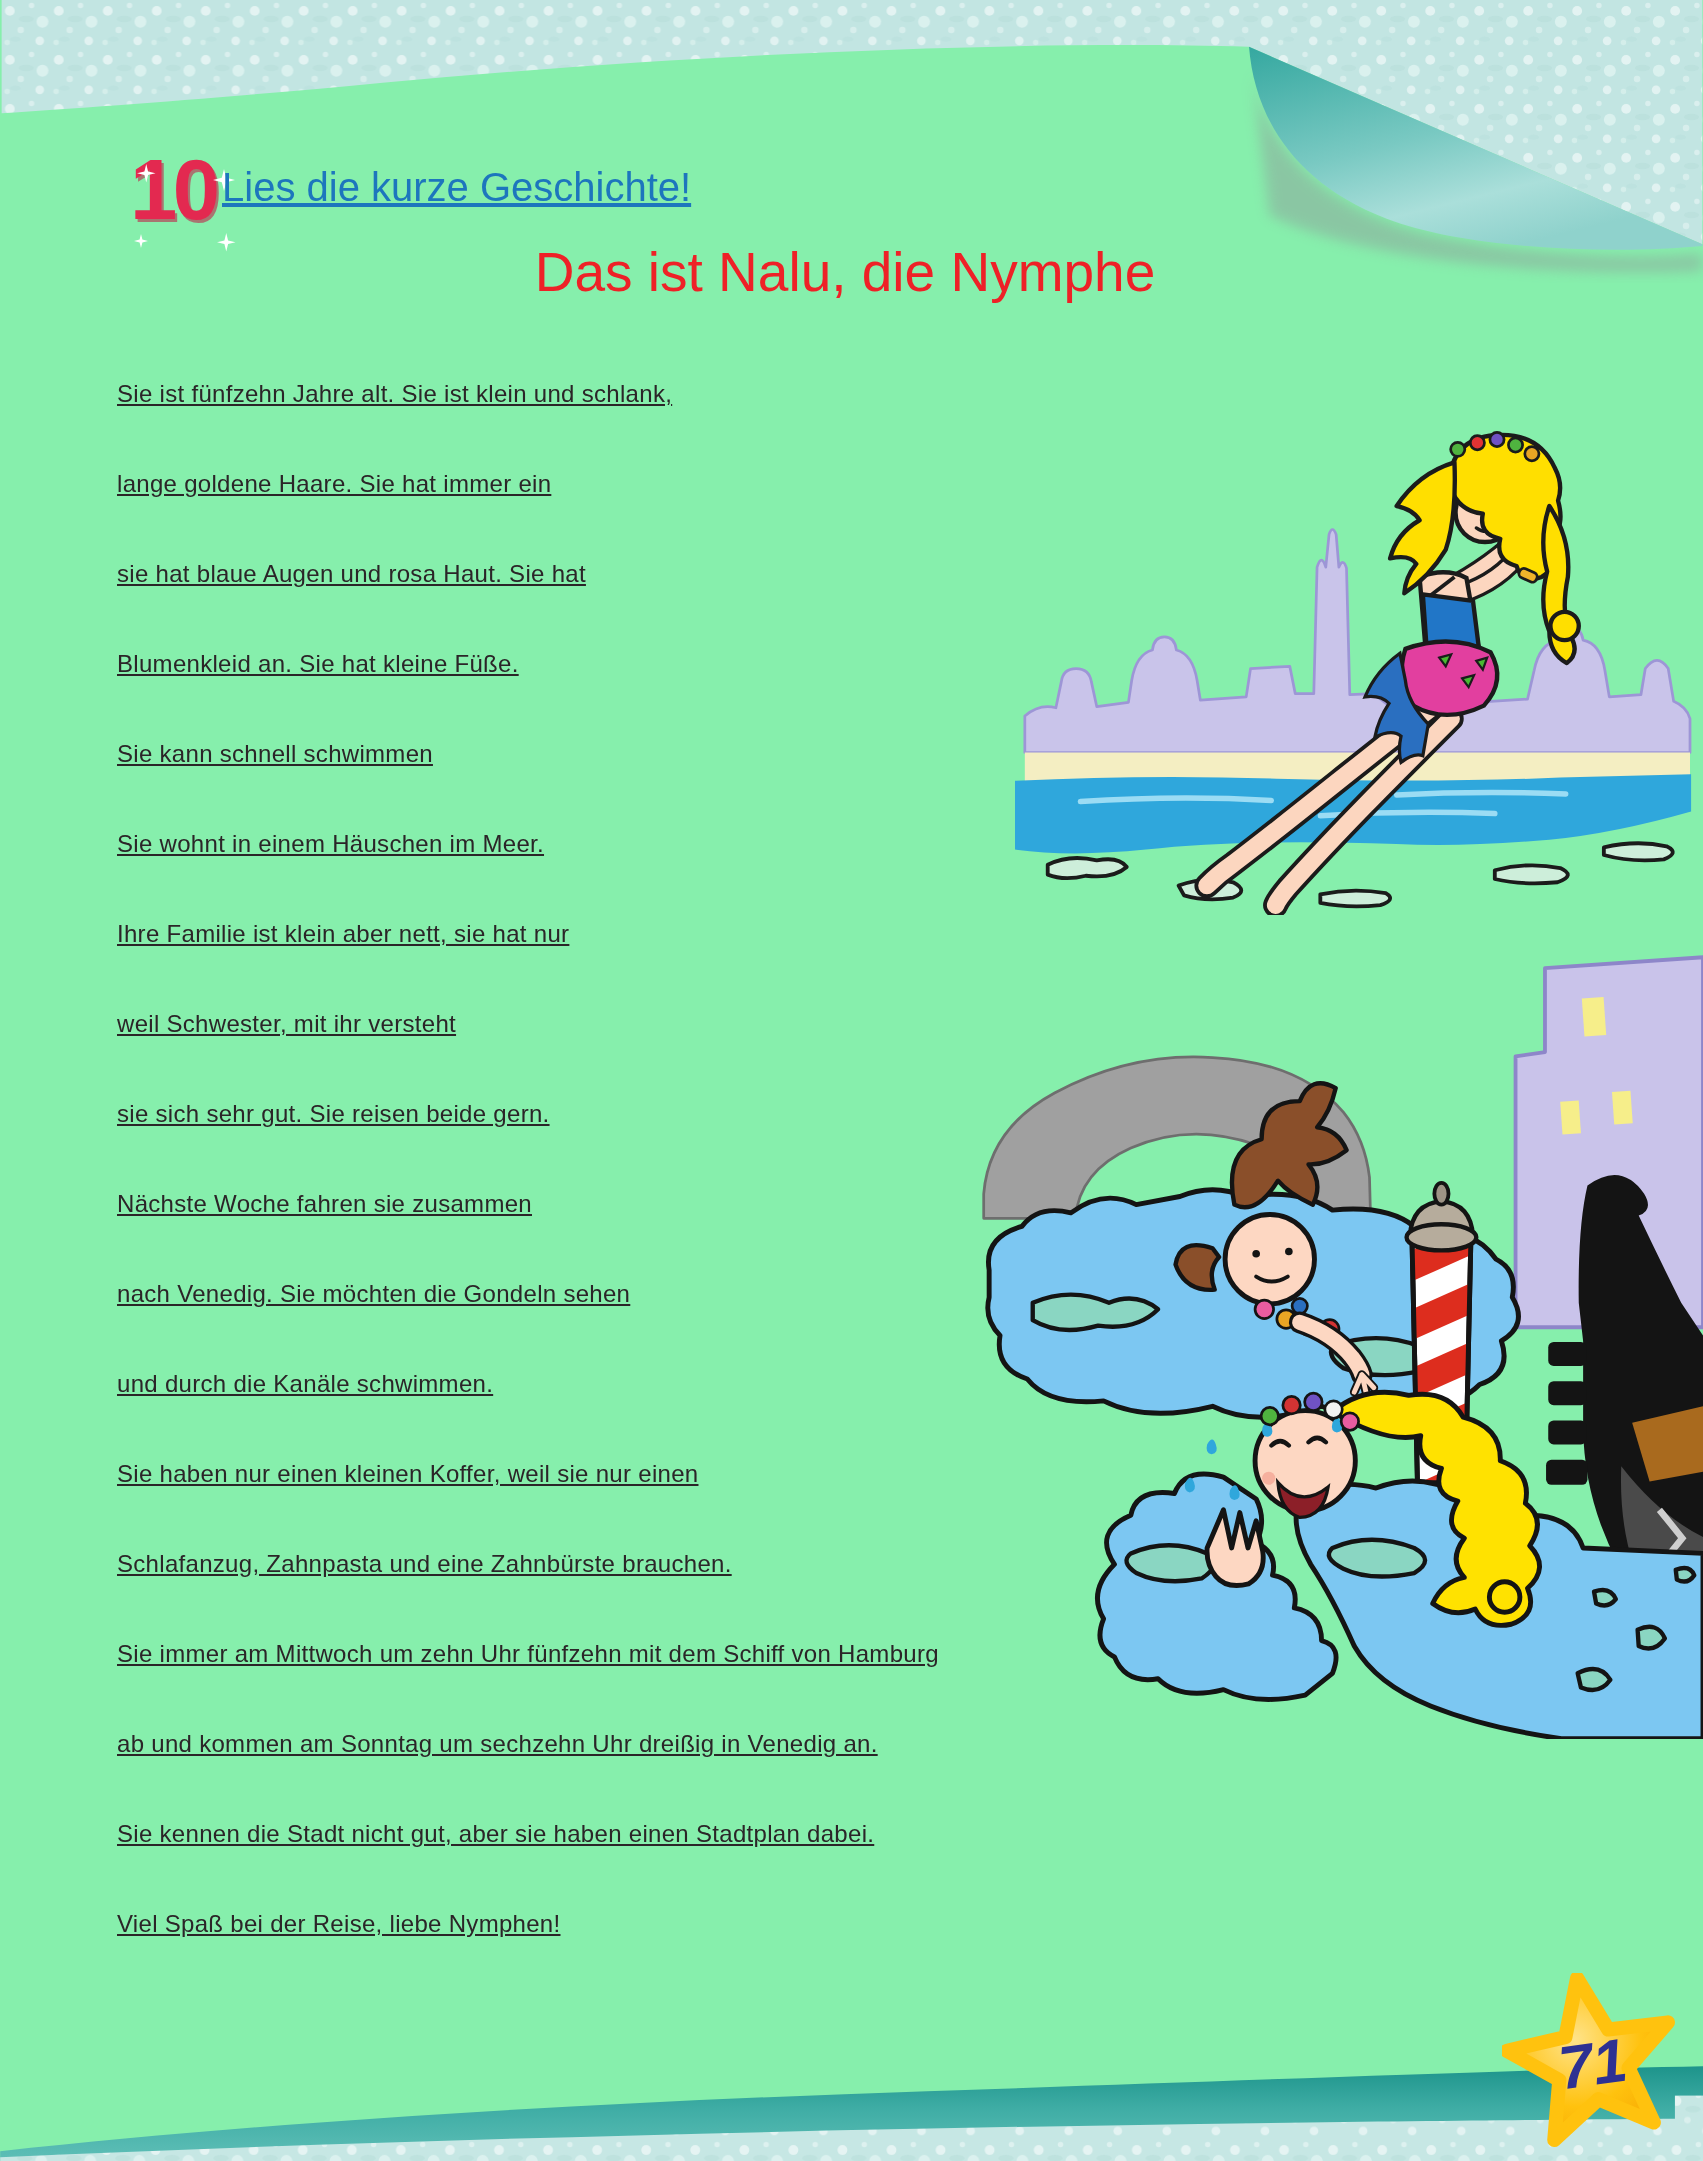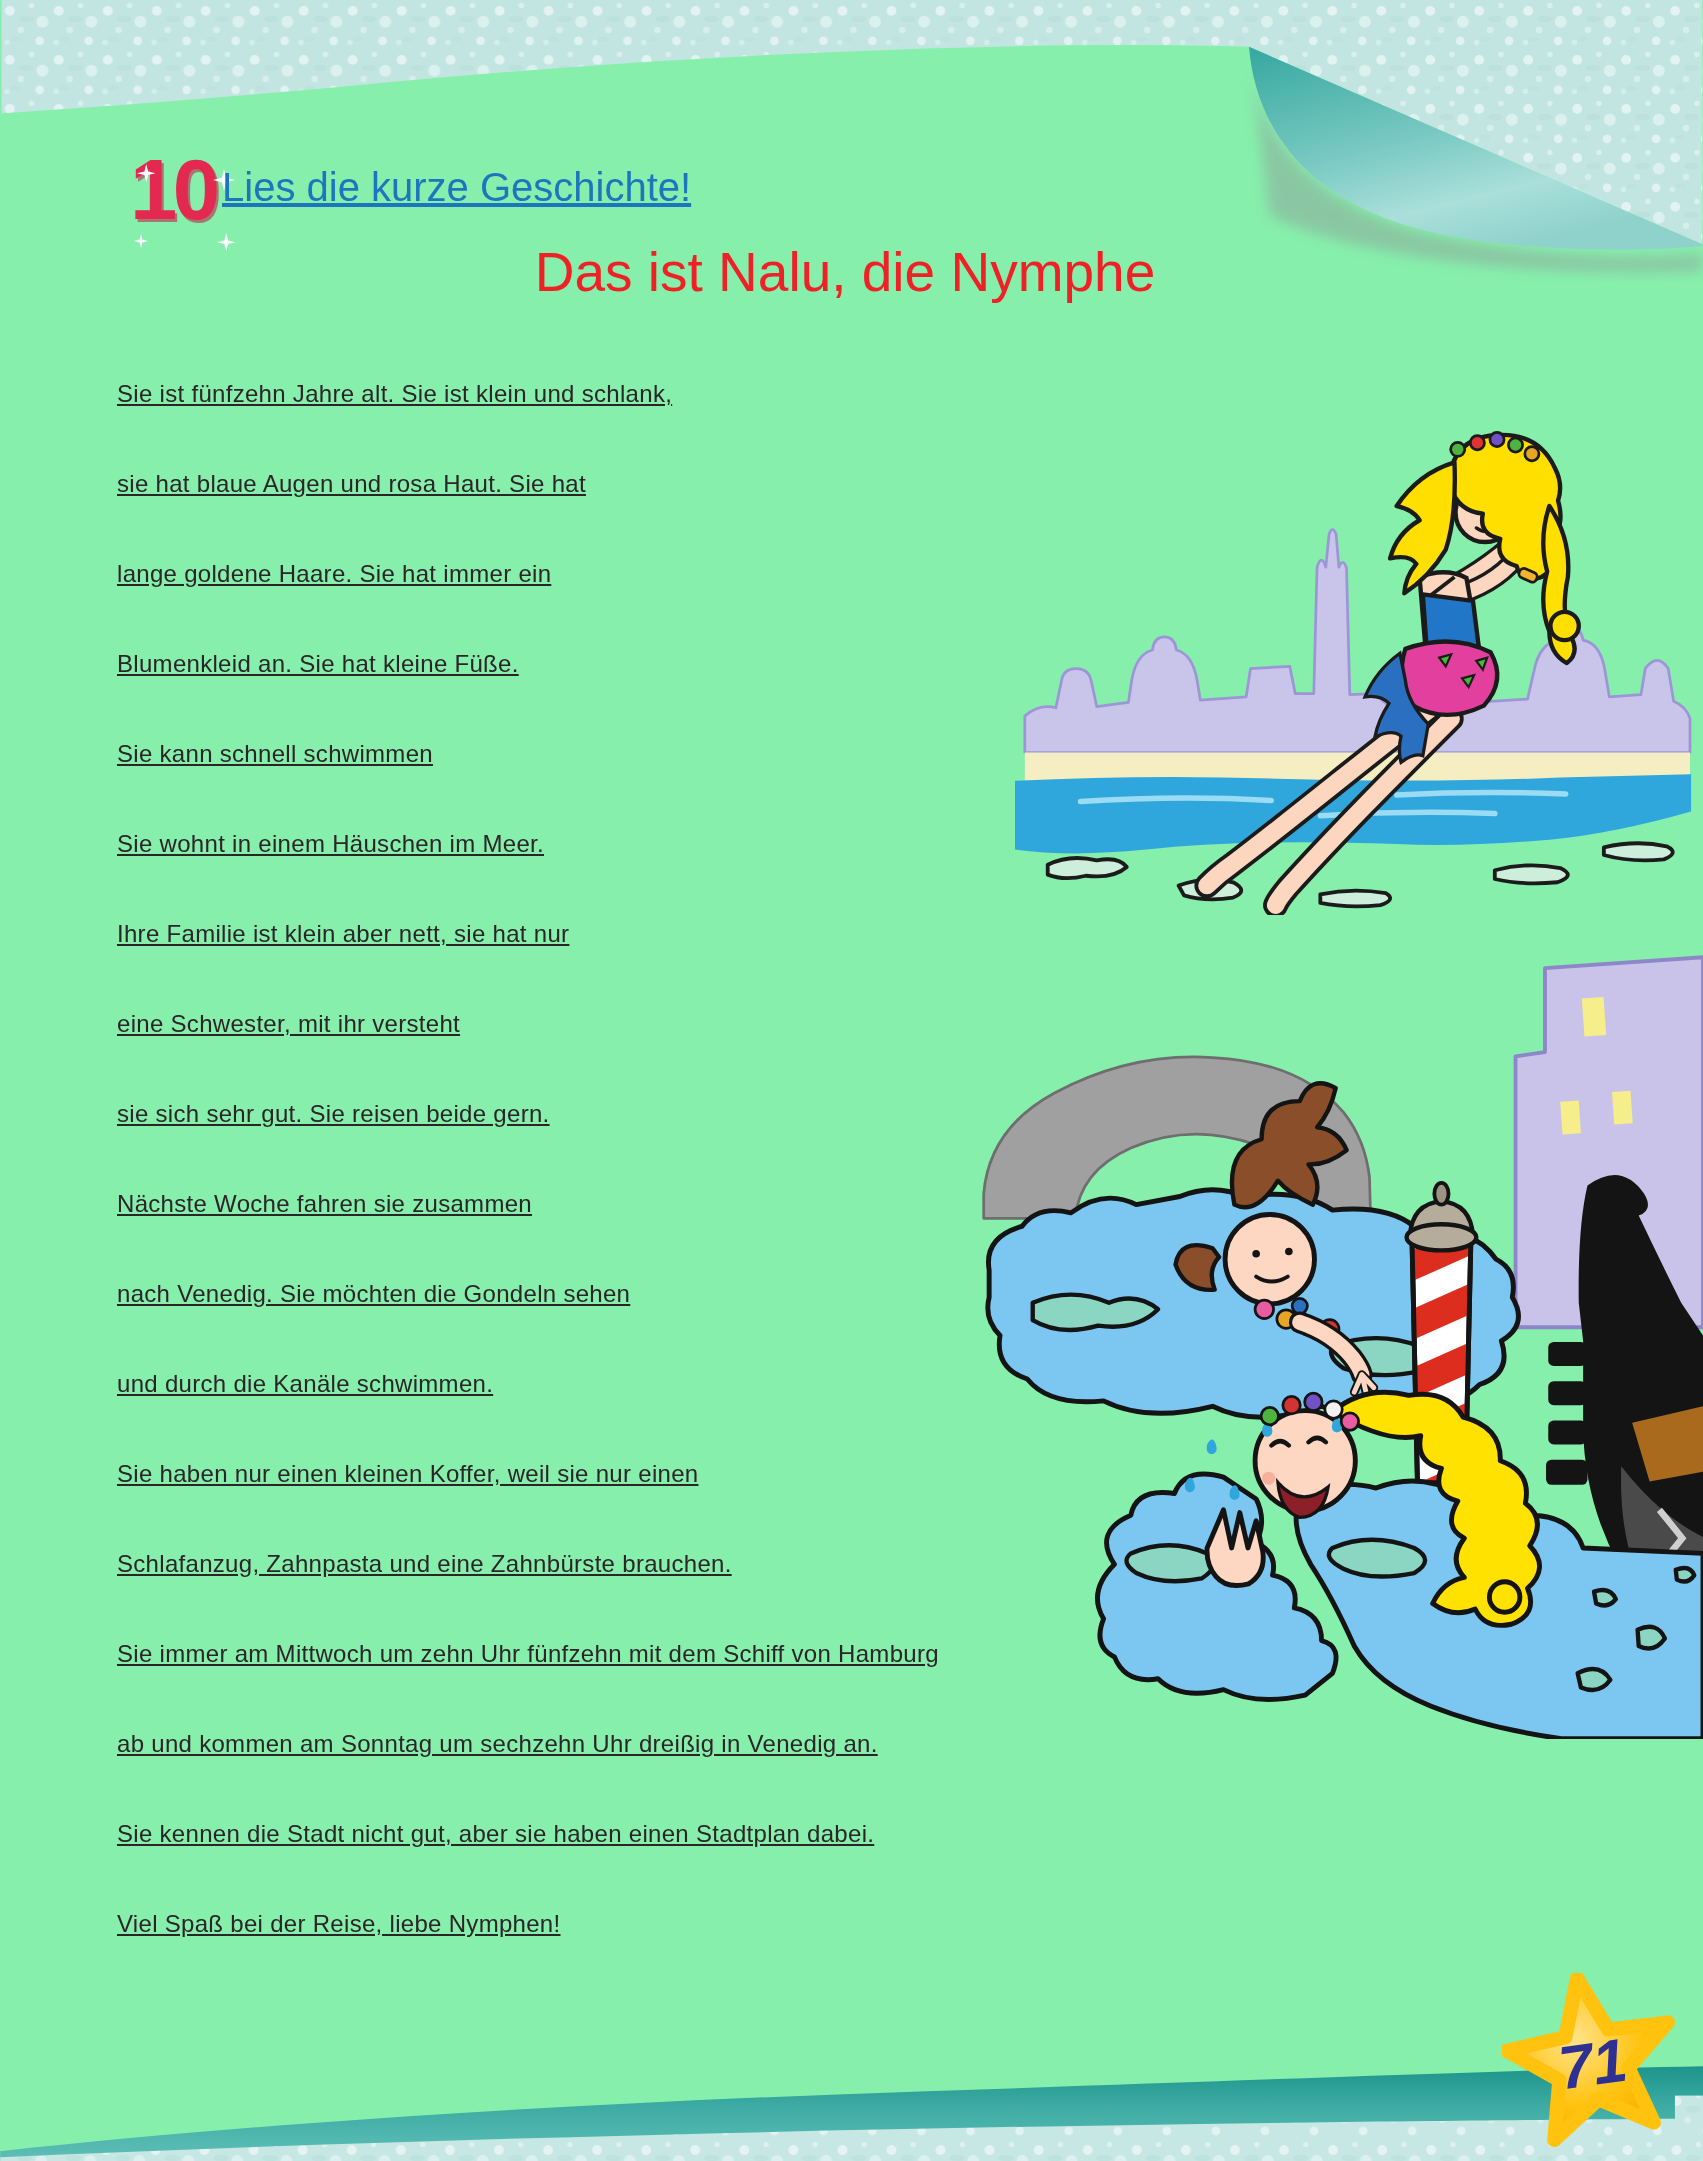--- a/index.html
+++ b/index.html
@@ -75,27 +75,27 @@
   <div class="sparkle sp1"></div>
   <div class="sparkle sp2"></div>
   <div class="sparkle sp3"></div>
   <div class="sparkle sp4"></div>
   <div class="exercise-instruction">Lies die kurze Geschichte!</div>
 
   <div class="story-title">Das ist Nalu, die Nymphe</div>
 
   <div class="story">
     <div class="line">Sie ist fünfzehn Jahre alt. Sie ist klein und schlank,</div>
+    <div class="line">lange goldene Haare. Sie hat immer ein</div>
     <div class="line">sie hat blaue Augen und rosa Haut. Sie hat</div>
-    <div class="line">lange goldene Haare. Sie hat immer ein</div>
     <div class="line">Blumenkleid an. Sie hat kleine Füße.</div>
     <div class="line">Sie kann schnell schwimmen</div>
     <div class="line">Sie wohnt in einem Häuschen im Meer.</div>
     <div class="line">Ihre Familie ist klein aber nett, sie hat nur</div>
-    <div class="line">eine Schwester, mit ihr versteht</div>
+    <div class="line">weil Schwester, mit ihr versteht</div>
     <div class="line">sie sich sehr gut. Sie reisen beide gern.</div>
     <div class="line">Nächste Woche fahren sie zusammen</div>
     <div class="line">nach Venedig. Sie möchten die Gondeln sehen</div>
     <div class="line">und durch die Kanäle schwimmen.</div>
     <div class="line">Sie haben nur einen kleinen Koffer, weil sie nur einen</div>
     <div class="line">Schlafanzug, Zahnpasta und eine Zahnbürste brauchen.</div>
     <div class="line">Sie immer am Mittwoch um zehn Uhr fünfzehn mit dem Schiff von Hamburg</div>
     <div class="line">ab und kommen am Sonntag um sechzehn Uhr dreißig in Venedig an.</div>
     <div class="line">Sie kennen die Stadt nicht gut, aber sie haben einen Stadtplan dabei.</div>
     <div class="line">Viel Spaß bei der Reise, liebe Nymphen!</div>

